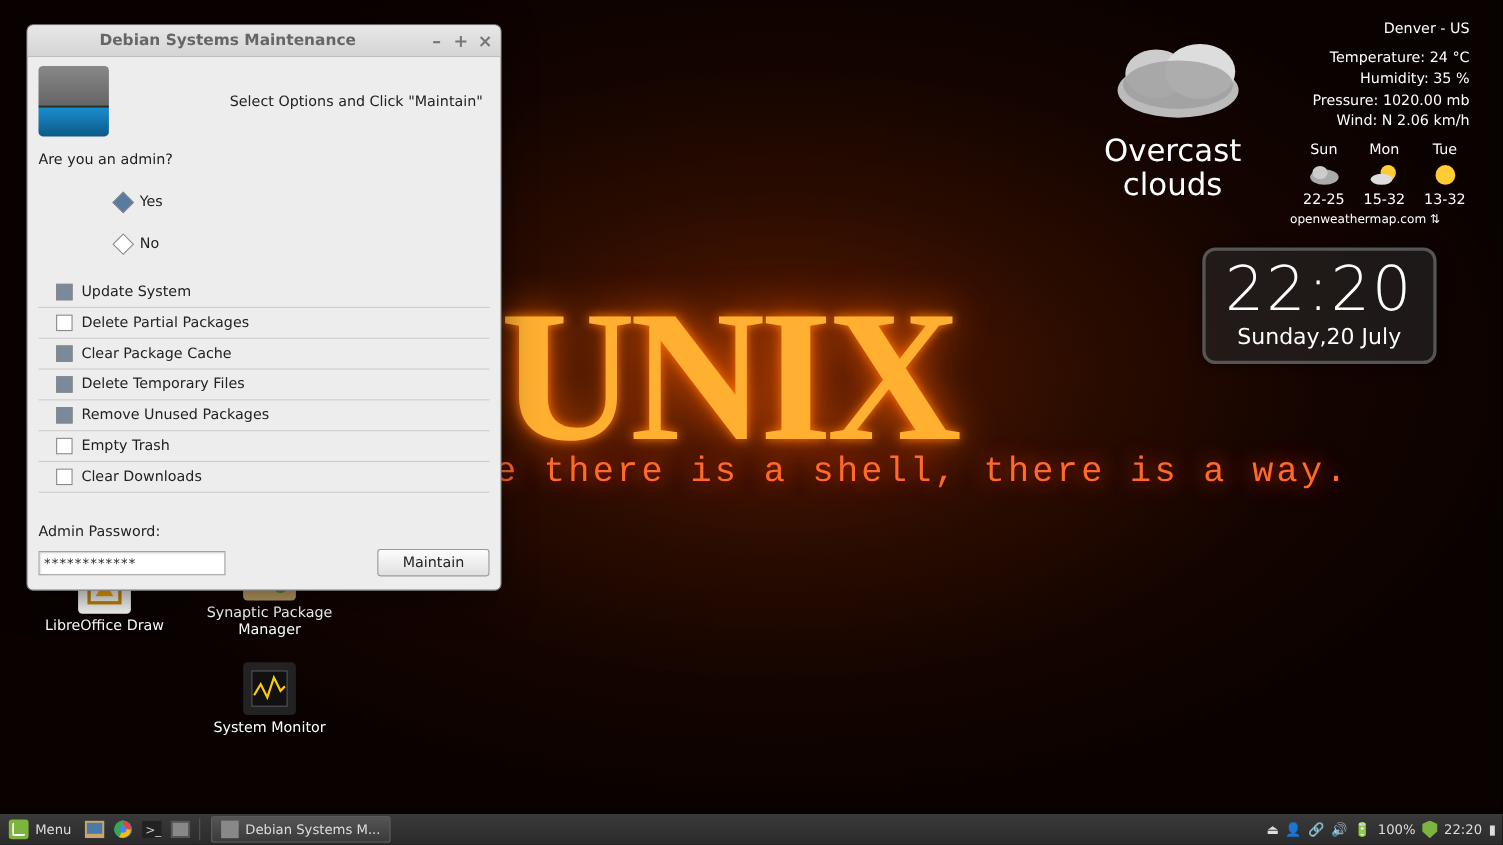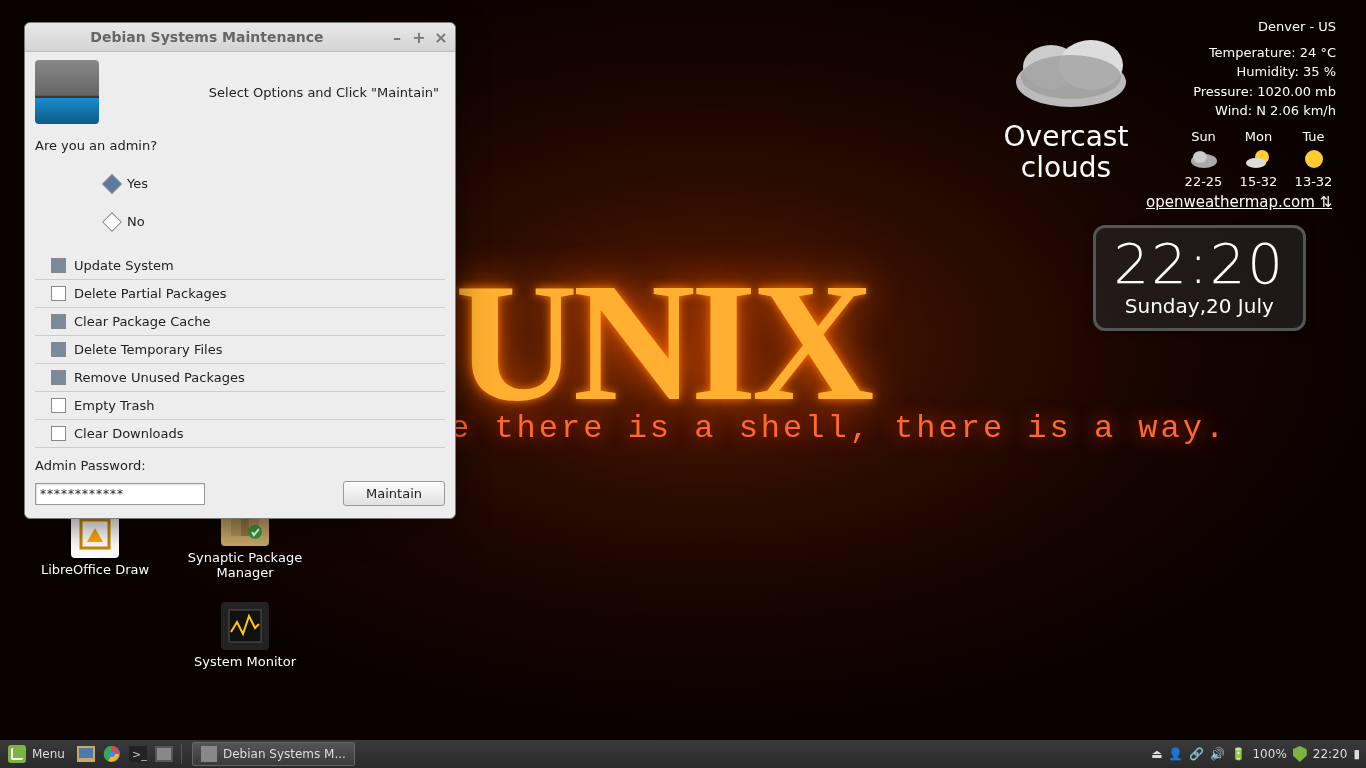--- a/index.html
+++ b/index.html
@@ -13,21 +13,21 @@
 
 .weather{position:absolute;right:10px;top:17px;width:370px;color:#fff;font-size:13px;}
 .weather .cur{display:flex;}
 .weather .cloud{width:160px;height:110px;position:relative;}
 .weather .cloud svg{position:absolute;top:10px;left:15px;}
 .weather .info{flex:1;text-align:right;line-height:1.5;padding-right:20px;}
 .weather .cond{font-size:28px;text-align:center;width:160px;margin-top:-5px;line-height:1.1;}
 .weather .forecast{display:flex;justify-content:flex-end;gap:10px;margin-top:2px;padding-right:20px;}
 .weather .fday{text-align:center;width:45px;}
 .weather .fday .di{height:30px;display:flex;align-items:center;justify-content:center;}
-.weather .src{text-align:left;padding-right:20px;margin-top:4px;font-size:15px;text-decoration:underline;}
+.weather .src{text-align:center;padding-right:20px;margin-top:4px;font-size:11px;}
 
 .clock{position:absolute;right:60px;top:225px;border:3px solid #555;border-radius:12px;background:rgba(40,40,40,0.6);padding:8px 18px 10px;color:#fff;text-align:center;box-shadow:0 0 10px rgba(0,0,0,0.5);}
 .clock .time{font-size:56px;font-weight:300;letter-spacing:2px;line-height:1;}
 .clock .date{font-size:20px;margin-top:2px;}
 
 .window{position:absolute;left:24px;top:22px;width:430px;background:#ededed;border:1px solid #7a7a7a;border-radius:6px;box-shadow:0 8px 30px rgba(0,0,0,0.5);font-size:13px;color:#222;}
 .titlebar{height:28px;background:linear-gradient(#e8e8e8,#d4d4d4);border-bottom:1px solid #bbb;display:flex;align-items:center;border-radius:6px 6px 0 0;position:relative;}
 .titlebar .wt{flex:1;text-align:center;font-weight:bold;color:#666;font-size:14px;}
 .titlebar .wbtn{width:16px;height:16px;color:#777;font-size:16px;display:flex;align-items:center;justify-content:center;cursor:pointer;margin-right:6px;font-weight:bold;}
 .wbody{padding:8px 10px 12px;}
@@ -35,21 +35,21 @@
 .whead .hdicon{width:64px;height:64px;background:linear-gradient(#888 0%,#666 55%,#222 58%,#1a8ccc 60%,#0d5a88 100%);border-radius:4px;margin-right:20px;}
 .whead .htxt{flex:1;text-align:right;padding-right:6px;}
 .qline{margin:6px 0 4px;}
 .radios{margin-left:70px;}
 .radio-row{display:flex;align-items:center;margin:23px 0;}
 .radio-row .rdot{width:12px;height:12px;border:1px solid #888;transform:rotate(45deg);margin-right:8px;background:#fff;}
 .radio-row.sel .rdot{background:#5a7aa0;}
 .chkrow{display:flex;align-items:center;padding:6px 16px;border-bottom:1px solid #ccc;}
 .chkrow .cbox{width:13px;height:13px;border:1px solid #888;background:#fff;margin-right:8px;display:flex;align-items:center;justify-content:center;}
 .chkrow.on .cbox{background:#7a8a9a;}
-.pwline{margin-top:10px;}
+.pwline{margin-top:28px;}
 .pwfield{margin-top:10px;width:160px;height:20px;border:1px solid #999;background:#fff;padding:0 4px;font-size:12px;letter-spacing:1px;display:flex;align-items:center;box-shadow:inset 1px 1px 2px #ddd;}
 .mbtn{float:right;margin-top:-24px;background:linear-gradient(#fdfdfd,#e0e0e0);border:1px solid #999;border-radius:3px;padding:4px 22px;cursor:pointer;font-size:13px;}
 
 .panel{position:absolute;bottom:0;left:0;width:1366px;height:28px;background:linear-gradient(#3a3a3a,#2a2a2a);display:flex;align-items:center;color:#ddd;font-size:12px;}
 .panel .menu-btn{display:flex;align-items:center;padding:16px 8px;height:100%;cursor:pointer;}
 .panel .menu-btn .mint{width:18px;height:18px;background:#7db440;border-radius:3px;margin-right:6px;position:relative;}
 .panel .menu-btn .mint::after{content:"";position:absolute;left:3px;top:3px;width:10px;height:10px;border:2px solid #fff;border-radius:2px;border-top:none;border-right:none;}
 .panel .picon{width:22px;height:20px;margin:0 2px;cursor:pointer;display:flex;align-items:center;justify-content:center;}
 .panel .task{display:flex;align-items:center;background:linear-gradient(#555,#3a3a3a);border:1px solid #666;height:22px;padding:0 8px;margin-left:6px;border-radius:2px;cursor:pointer;max-width:170px;}
 .panel .task .ti{width:16px;height:16px;background:#888;margin-right:6px;}

